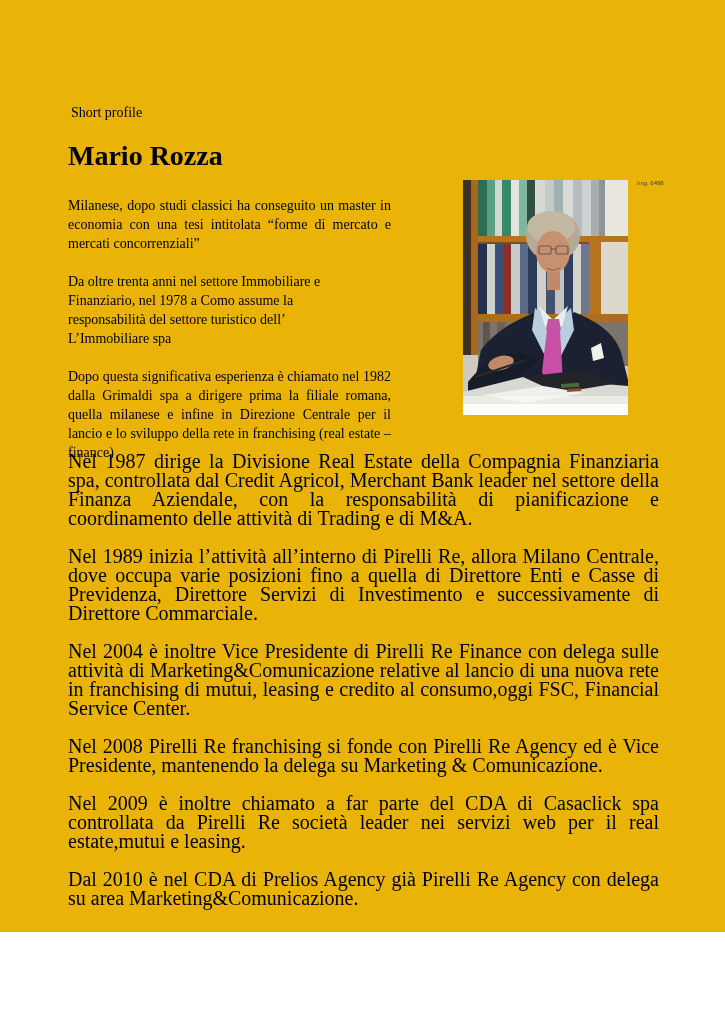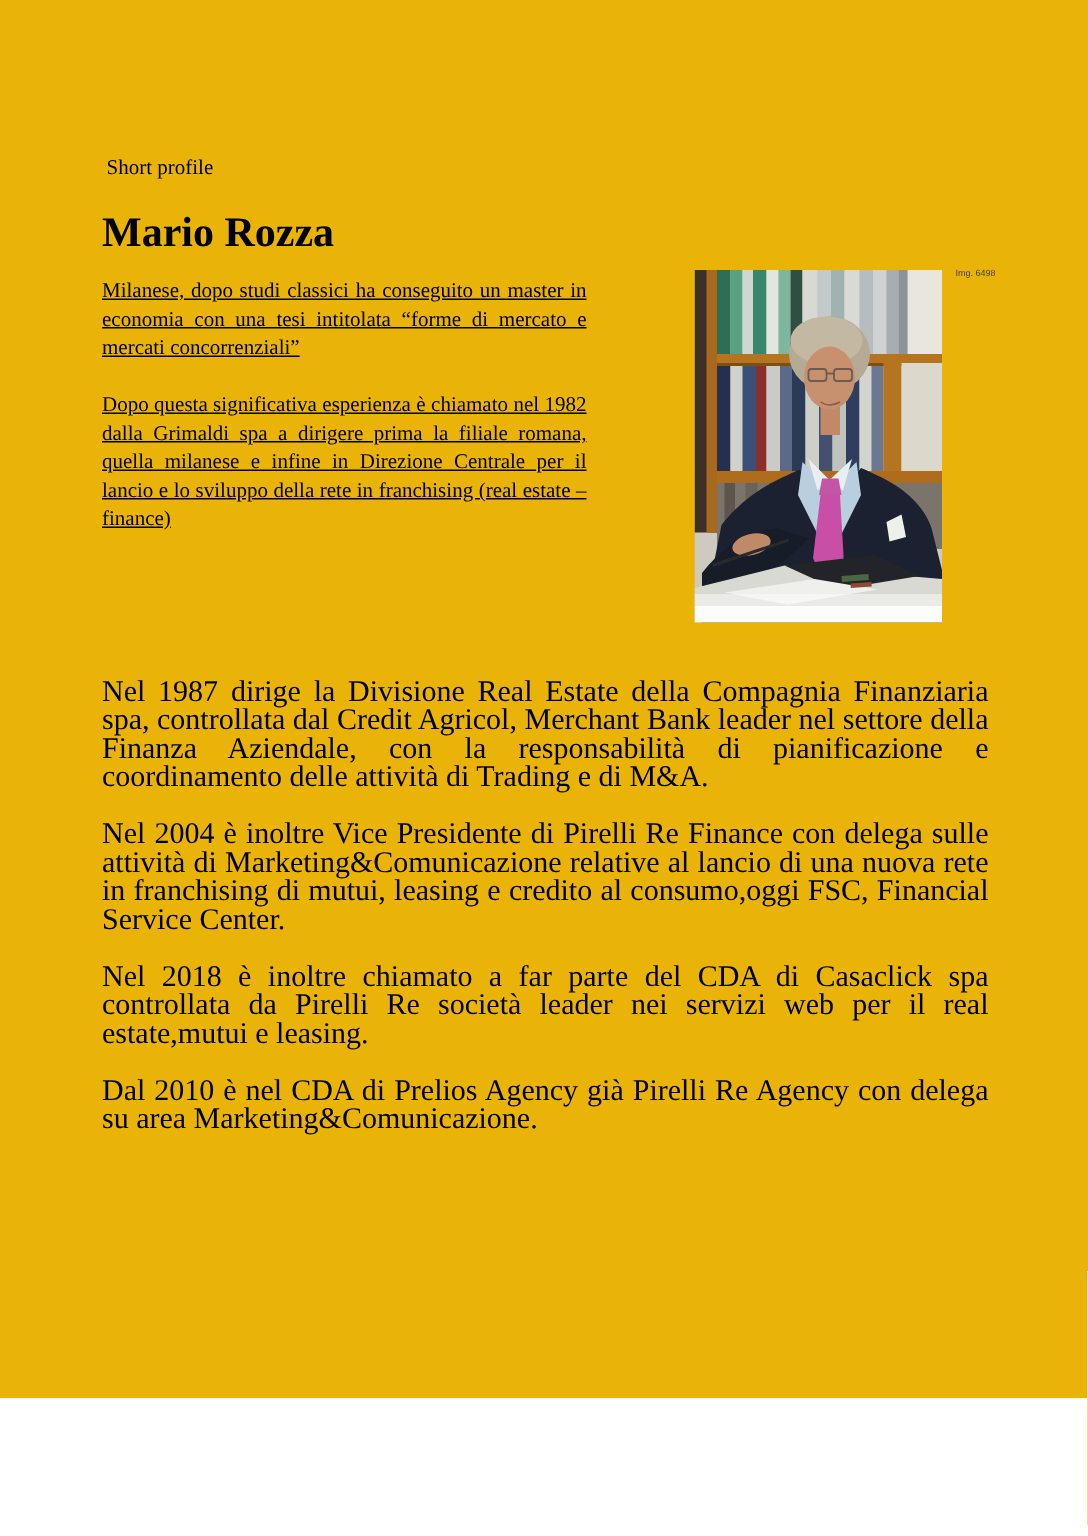--- a/index.html
+++ b/index.html
@@ -40,25 +40,24 @@
     position: absolute;
     left: 463px;
     top: 180px;
     width: 165px;
     height: 235px;
   }
   .photo-frame svg { display: block; width: 100%; height: 100%; }
   .intro-col {
     position: absolute;
     left: 68px;
-    top: 185px;
+    top: 196px;
     width: 323px;
     font-size: 14px;
     line-height: 19px;
-    text-decoration: underline;
   }
   .intro-col p { margin: 0 0 19px 0; text-align: justify; }
   .intro-col p.ragged { text-align: left; white-space: pre-line; }
   .body-col {
     position: absolute;
     left: 68px;
     top: 452px;
     width: 591px;
     font-size: 20px;
     line-height: 19px;
@@ -182,23 +181,29 @@
         <rect x="104" y="209" width="14" height="3" fill="#8a4a33" transform="rotate(-4 104 209)"></rect>
       </g>
 
       <rect x="0" y="216" width="165" height="10" fill="#ffffff" opacity="0.45"></rect>
       <rect x="0" y="224" width="165" height="11" fill="#ffffff" opacity="0.9"></rect>
     </svg>
   </div>
 
   <div class="intro-col">
     <p>Milanese, dopo studi classici ha conseguito un master in economia con una tesi intitolata “forme di mercato e mercati concorrenziali”</p>
+    <p class="ragged">Da oltre trenta anni nel settore Immobiliare e
+Finanziario, nel 1978 a Como assume la
+responsabilità del settore turistico dell’
+L’Immobiliare spa</p>
     <p>Dopo questa significativa esperienza è chiamato nel 1982 dalla Grimaldi spa a dirigere prima la filiale romana, quella milanese e infine in Direzione Centrale per il lancio e lo sviluppo della rete in franchising (real estate – finance)</p>
   </div>
 
   <div class="body-col">
     <p>Nel 1987 dirige la Divisione Real Estate della Compagnia Finanziaria spa, controllata dal Credit Agricol, Merchant Bank leader nel settore della Finanza Aziendale, con la responsabilità di pianificazione e coordinamento delle attività di Trading e di M&amp;A.</p>
+    <p>Nel 1989 inizia l’attività all’interno di Pirelli Re, allora Milano Centrale, dove occupa varie posizioni fino a quella di Direttore Enti e Casse di Previdenza, Direttore Servizi di Investimento e successivamente di Direttore Commarciale.</p>
     <p>Nel 2004 è inoltre Vice Presidente di Pirelli Re Finance con delega sulle attività di Marketing&amp;Comunicazione relative al lancio di una nuova rete in franchising di mutui, leasing e credito al consumo,oggi FSC, Financial Service Center.</p>
-    <p>Nel 2018 è inoltre chiamato a far parte del CDA di Casaclick spa controllata da Pirelli Re società leader nei servizi web per il real estate,mutui e leasing.</p>
+    <p>Nel 2008 Pirelli Re franchising si fonde con Pirelli Re Agency ed è Vice Presidente, mantenendo la delega su Marketing &amp; Comunicazione.</p>
+    <p>Nel 2009 è inoltre chiamato a far parte del CDA di Casaclick spa controllata da Pirelli Re società leader nei servizi web per il real estate,mutui e leasing.</p>
     <p>Dal 2010 è nel CDA di Prelios Agency già Pirelli Re Agency con delega su area Marketing&amp;Comunicazione.</p>
   </div>
 
 </div>
 
 </body></html>

